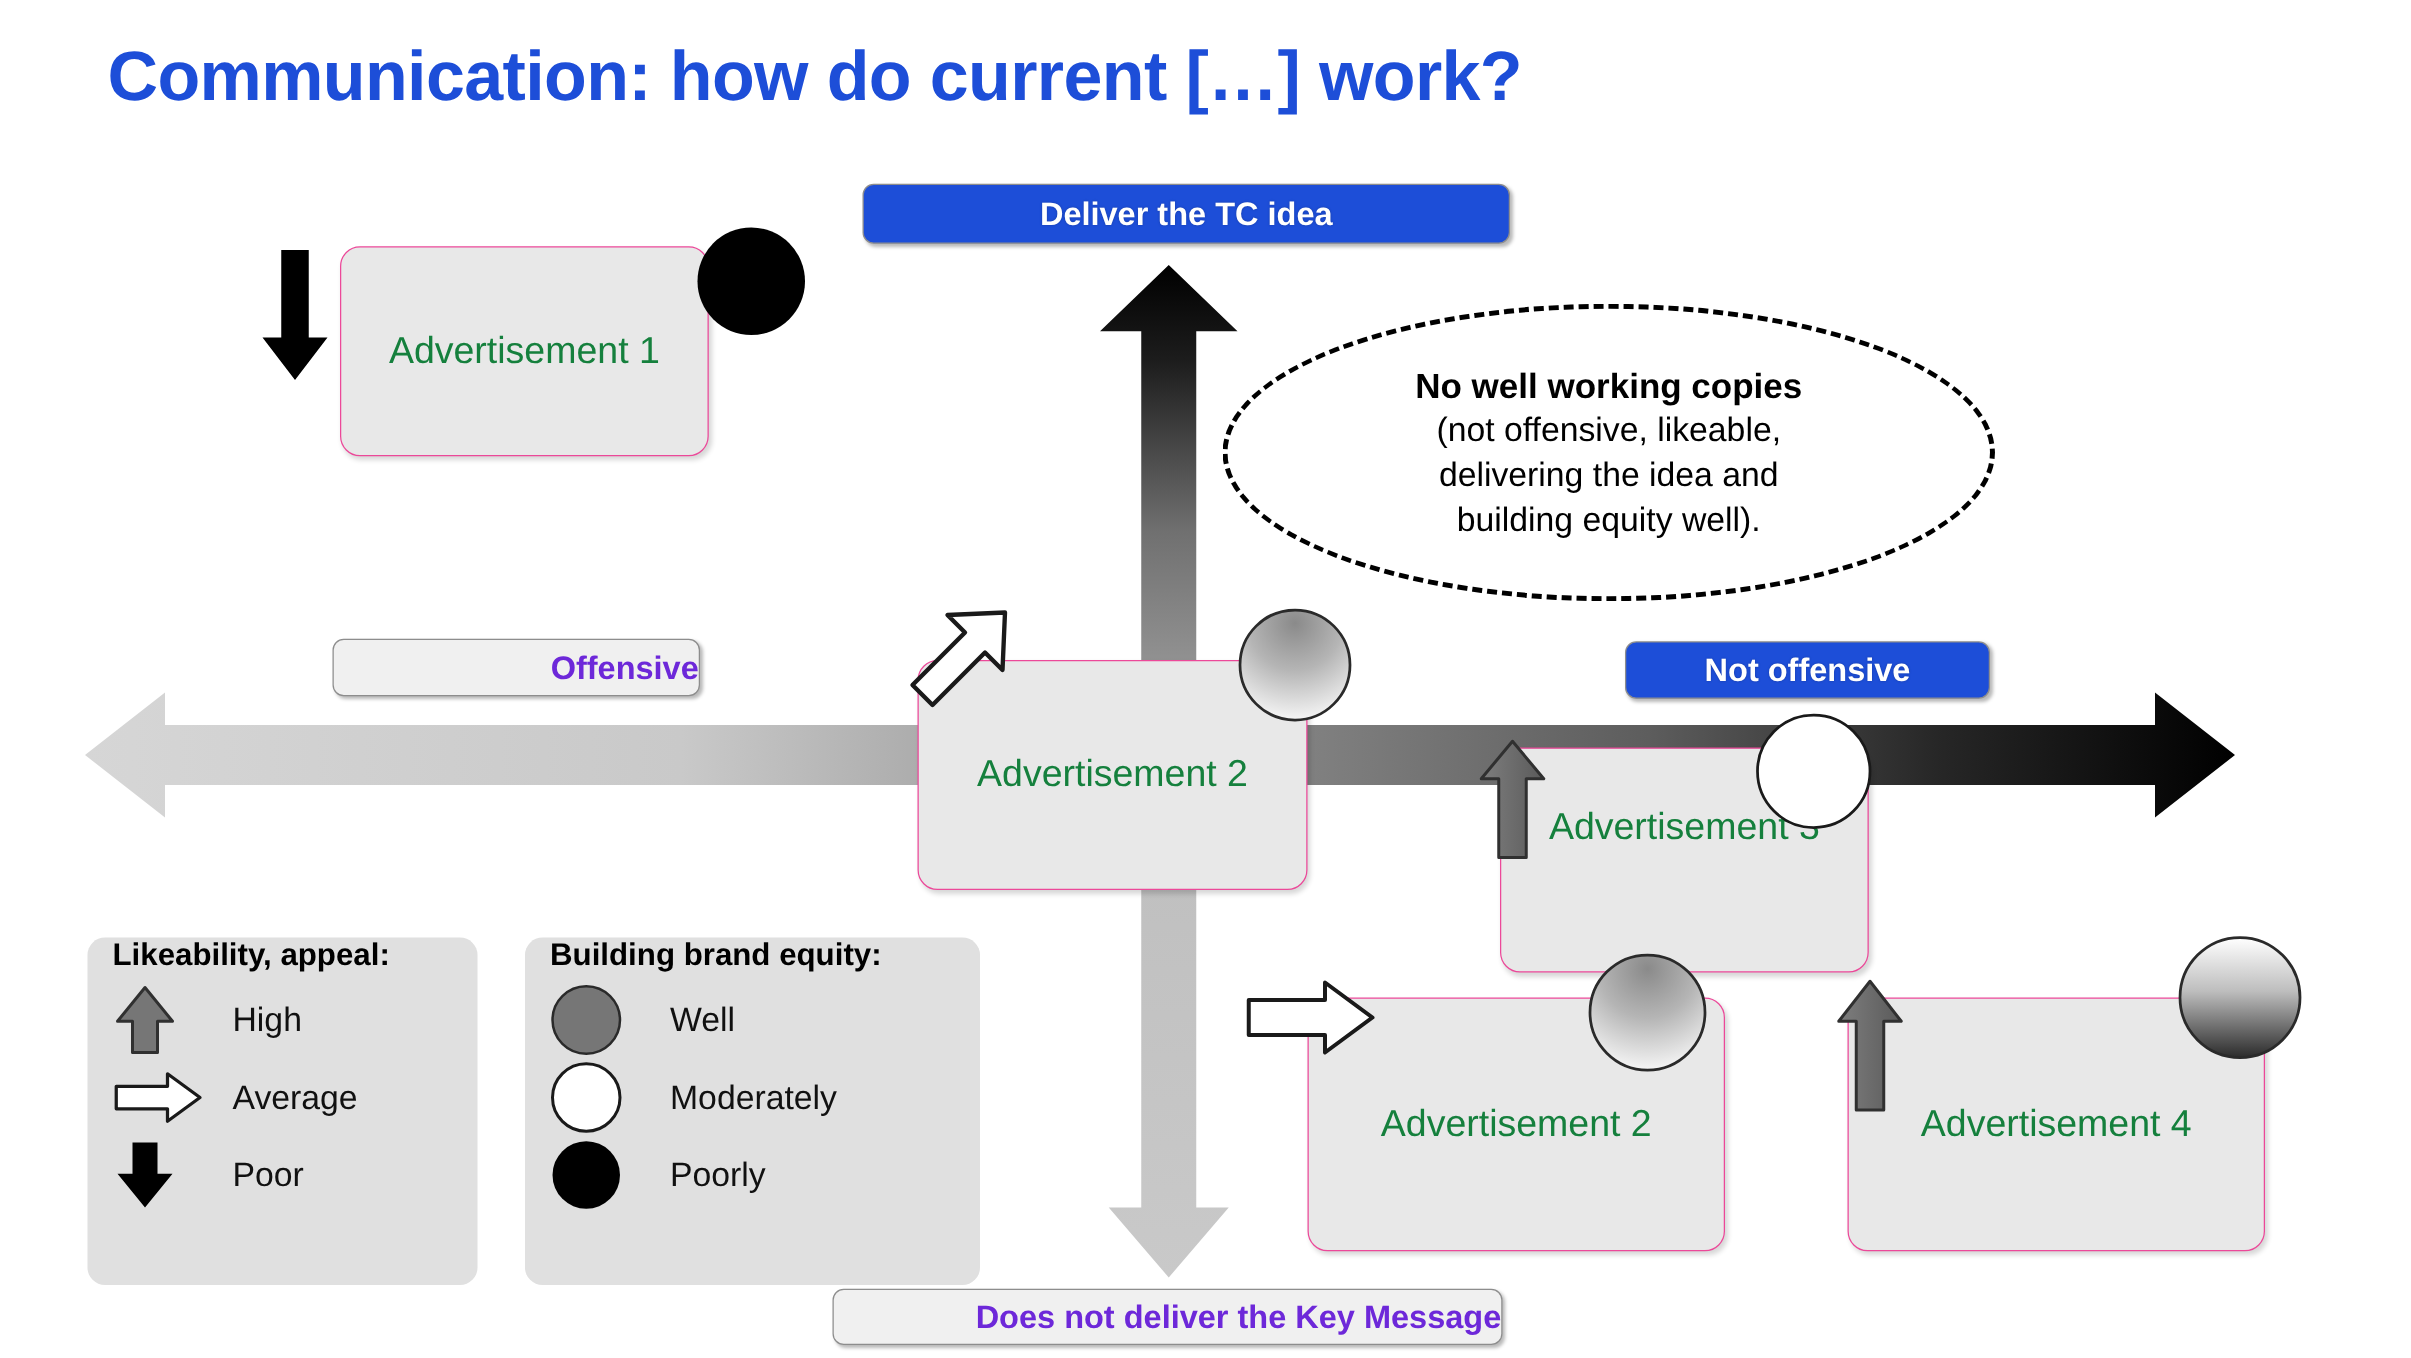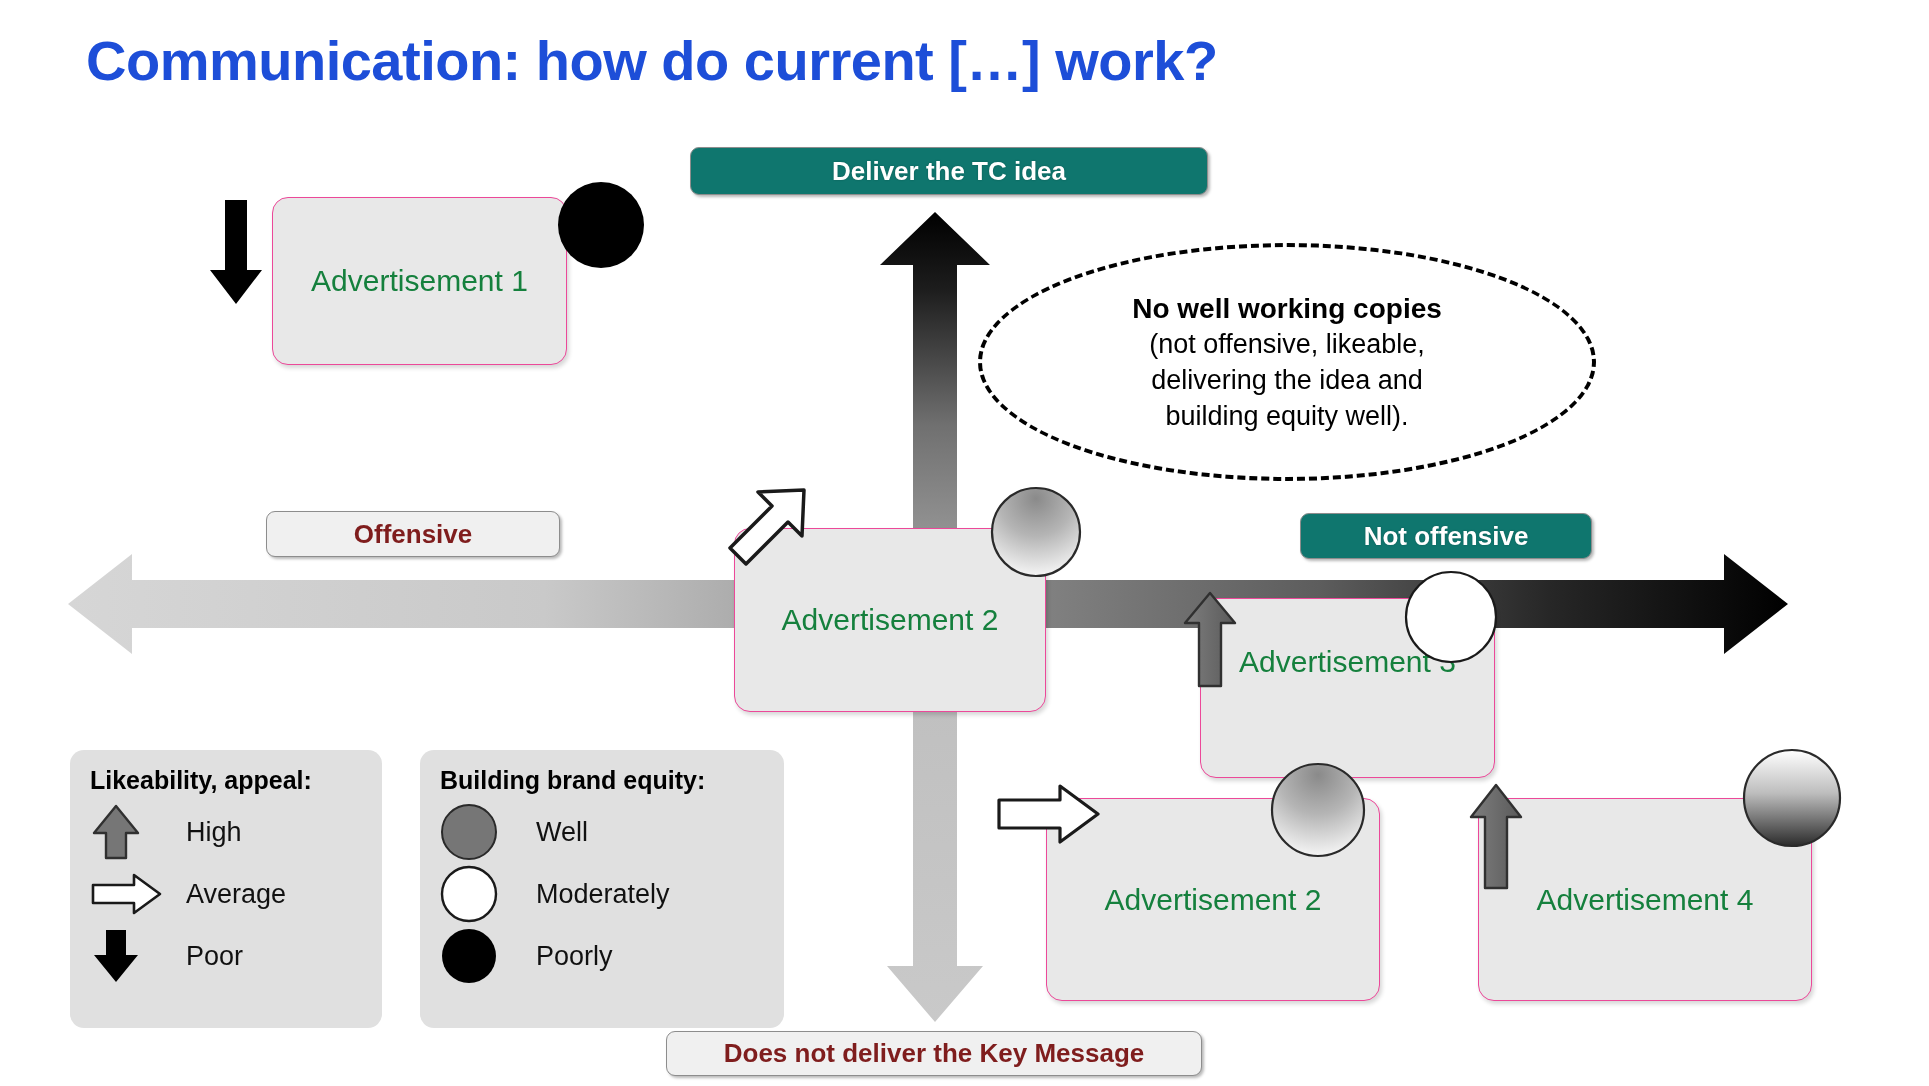--- a/index.html
+++ b/index.html
@@ -44,27 +44,28 @@
     border-radius: 9px;
     border: 1px solid #8d8d8d;
     display: flex;
     align-items: center;
     justify-content: center;
     font-size: 26px;
     font-weight: bold;
     box-shadow: 2px 2px 3px rgba(0,0,0,0.28);
   }
   .banner-dark {
-    background: #0f766e;
+    background: #1d4ed8;
     color: #ffffff;
     text-shadow: 0 0 2px rgba(0,0,0,0.25);
   }
   .banner-light {
     background: #f0f0f0;
-    color: #7f1d1d;
+    color: #6d28d9;
+    justify-content: flex-end;
   }
 
   
   .card {
     position: absolute;
     box-sizing: border-box;
     background: #e8e8e8;
     border: 1px solid #ec4899;
     border-radius: 16px;
     box-shadow: 2px 3px 4px rgba(0,0,0,0.16);
@@ -112,21 +113,21 @@
     color: #000000;
   }
   #note .note-head { font-weight: bold; font-size: 28px; }
 
   
   .legend {
     position: absolute;
     box-sizing: border-box;
     background: #e0e0e0;
     border-radius: 14px;
-    padding: 16px 20px 12px 20px;
+    padding: 0 20px 12px 20px;
   }
   .legend-title {
     font-size: 25px;
     font-weight: bold;
     color: #000000;
     margin-bottom: 6px;
     white-space: nowrap;
   }
   .legend-row {
     display: flex;

